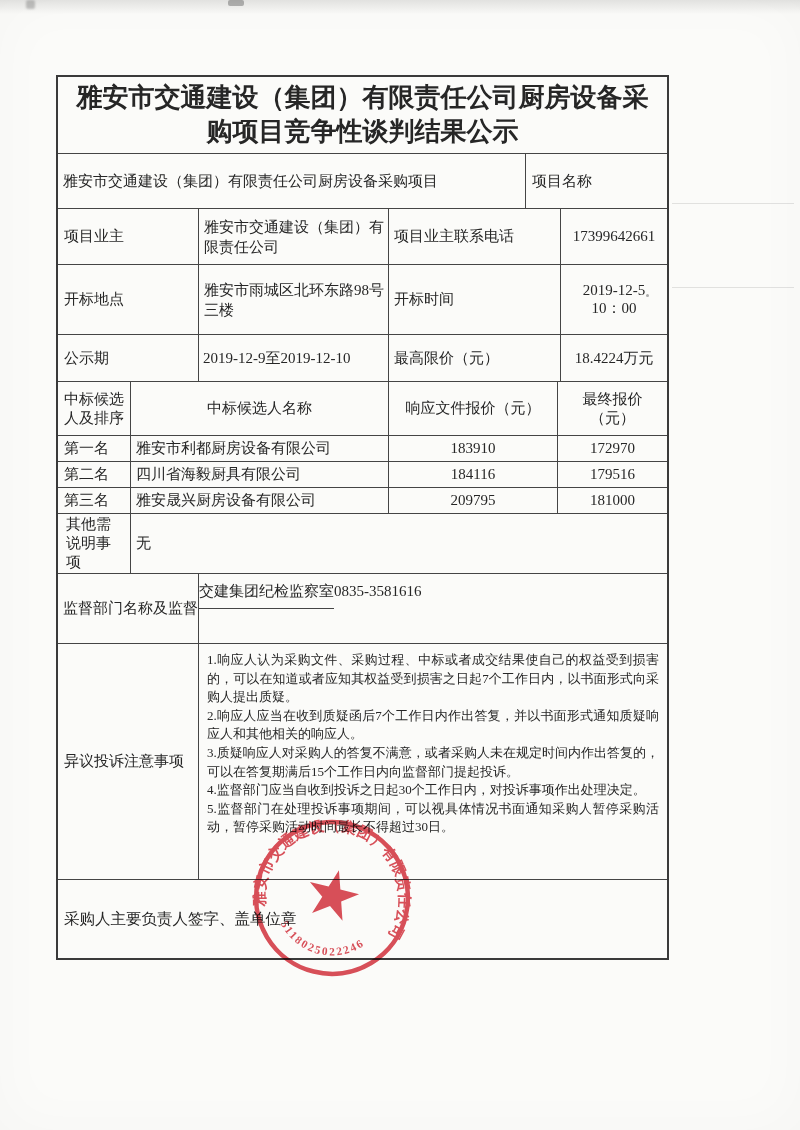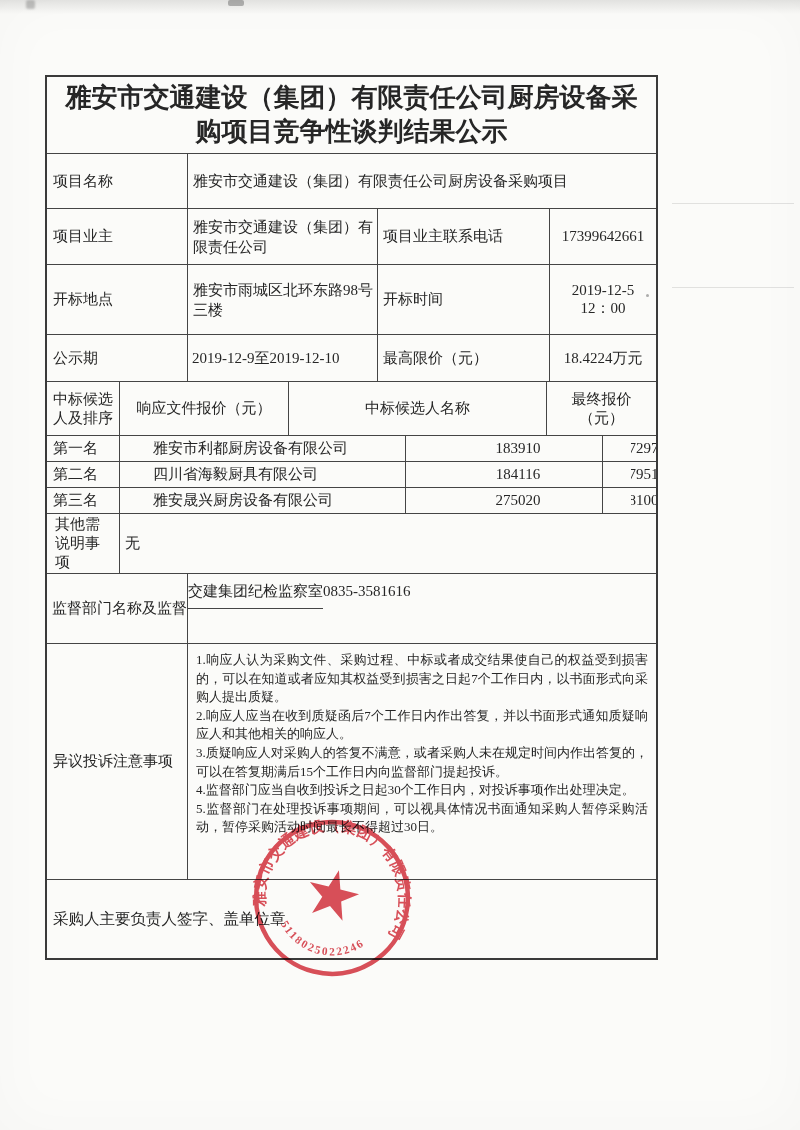--- a/index.html
+++ b/index.html
@@ -12,21 +12,21 @@
     box-shadow:inset 0 0 60px rgba(0,0,0,0.025);
   }
   .scan-top-shade { position:absolute; left:0; top:0; width:800px; height:14px;
     background:linear-gradient(180deg, rgba(120,120,118,0.18), rgba(120,120,118,0)); }
   .smudge { position:absolute; background:rgba(60,60,60,0.55); border-radius:2px; }
   .smudge.a { left:26px; top:0; width:9px; height:9px; opacity:.5; filter:blur(1px); }
   .smudge.b { left:228px; top:0; width:16px; height:6px; opacity:.65; filter:blur(0.5px); }
   .faint-line { position:absolute; height:1px; background:rgba(70,70,70,0.14); }
 
   .doc {
-    position:absolute; left:45px; top:75px; width:613px;
+    position:absolute; left:56px; top:75px; width:613px;
     border:2px solid #3a3a3a; background:transparent;
   }
   .row { display:flex; border-bottom:1px solid #454545; }
   .row:last-child { border-bottom:none; }
   .cell { border-right:1px solid #454545; display:flex; align-items:center; overflow:hidden; }
   .cell:last-child { border-right:none; }
 
   .title-row { height:77px; align-items:center; justify-content:center; }
   .title {
     width:100%; text-align:center; font-size:26px; font-weight:bold;
@@ -39,21 +39,21 @@
 
   .w-label { width:141px; flex:0 0 141px; }
   .w-rank  { width:73px;  flex:0 0 73px; }
   .w-mid   { width:190px; flex:0 0 190px; }
   .w-mid2  { width:172px; flex:0 0 172px; }
   .w-name  { width:258px; flex:0 0 258px; }
   .w-price { width:169px; flex:0 0 169px; }
   .grow { flex:1 1 auto; }
 
   .h55 { height:55px; } .h56 { height:56px; } .h70 { height:70px; }
-  .h47 { height:47px; } .h54 { height:54px; } .h26 { height:26px;gap:28px; }
+  .h47 { height:47px; } .h54 { height:54px; } .h26 { height:26px; }
   .h60 { height:60px; }
 
   .two-line-center { text-align:left; justify-content:center; padding:0 8px; line-height:19px; }
   .hdr-center { justify-content:center; text-align:center; font-size:15px; line-height:19px; padding:0 6px; }
 
   .sup-row { height:70px; }
   .sup-label { font-size:15px; padding-left:5px; white-space:nowrap; overflow:hidden; }
   .sup-vals { display:flex; flex-direction:row; }
   .sup-sub { height:35px; display:flex; align-items:center; justify-content:center; font-size:15px; }
   .sup-sub.first { border-bottom:1px solid #454545; }
@@ -83,75 +83,75 @@
   <div class="faint-line" style="left:672px; top:287px; width:122px;"></div>
   <div class="tiny-dot" style="left:646px; top:294px;"></div>
 
   <div class="doc">
 
     <div class="row title-row">
       <div class="title">雅安市交通建设（集团）有限责任公司厨房设备采购项目竞争性谈判结果公示</div>
     </div>
 
     <div class="row h55">
+      <div class="cell grow val">雅安市交通建设（集团）有限责任公司厨房设备采购项目</div>
       <div class="cell w-label lbl">项目名称</div>
-      <div class="cell grow val">雅安市交通建设（集团）有限责任公司厨房设备采购项目</div>
     </div>
 
     <div class="row h56">
       <div class="cell w-label lbl">项目业主</div>
       <div class="cell w-mid val" style="line-height:20px;">雅安市交通建设（集团）有限责任公司</div>
       <div class="cell w-mid2 val">项目业主联系电话</div>
       <div class="cell grow val-center">17399642661</div>
     </div>
 
     <div class="row h70">
       <div class="cell w-label lbl">开标地点</div>
       <div class="cell w-mid val" style="line-height:20px;">雅安市雨城区北环东路98号三楼</div>
       <div class="cell w-mid2 val">开标时间</div>
       <div class="cell grow val-center">
         <div>
           <div>2019-12-5</div>
-          <div>12：00</div>
+          <div>10：00</div>
         </div>
       </div>
     </div>
 
     <div class="row h47">
       <div class="cell w-label lbl">公示期</div>
       <div class="cell w-mid val" style="padding-left:4px;">2019-12-9至2019-12-10</div>
       <div class="cell w-mid2 val">最高限价（元）</div>
       <div class="cell grow val-center">18.4224万元</div>
     </div>
 
     <div class="row h54">
       <div class="cell w-rank hdr-center">中标候选人及排序</div>
+      <div class="cell w-name hdr-center">中标候选人名称</div>
       <div class="cell w-price hdr-center">响应文件报价（元）</div>
-      <div class="cell w-name hdr-center">中标候选人名称</div>
       <div class="cell grow hdr-center">最终报价（元）</div>
     </div>
 
     <div class="row h26">
       <div class="cell w-rank lbl">第一名</div>
       <div class="cell w-name val">雅安市利都厨房设备有限公司</div>
       <div class="cell w-price val-center">183910</div>
       <div class="cell grow val-center">172970</div>
     </div>
 
     <div class="row h26">
       <div class="cell w-rank lbl">第二名</div>
       <div class="cell w-name val">四川省海毅厨具有限公司</div>
       <div class="cell w-price val-center">184116</div>
       <div class="cell grow val-center">179516</div>
     </div>
 
     <div class="row h26">
       <div class="cell w-rank lbl">第三名</div>
       <div class="cell w-name val">雅安晟兴厨房设备有限公司</div>
-      <div class="cell w-price val-center">275020</div>
+      <div class="cell w-price val-center">209795</div>
       <div class="cell grow val-center">181000</div>
     </div>
 
     <div class="row h60">
       <div class="cell w-rank two-line-center" style="font-size:15px;">其他需说明事项</div>
       <div class="cell grow val">无</div>
     </div>
 
     <div class="row sup-row">
       <div class="cell w-label sup-label">监督部门名称及监督电</div>

